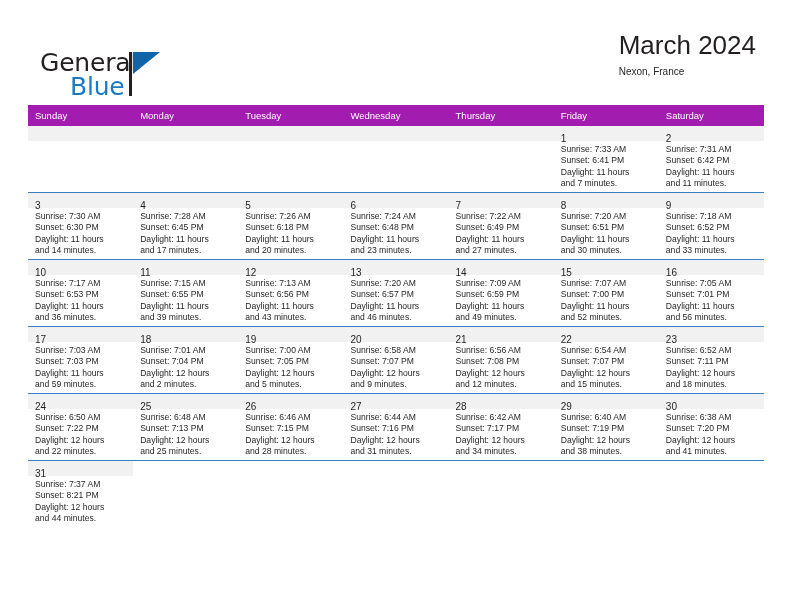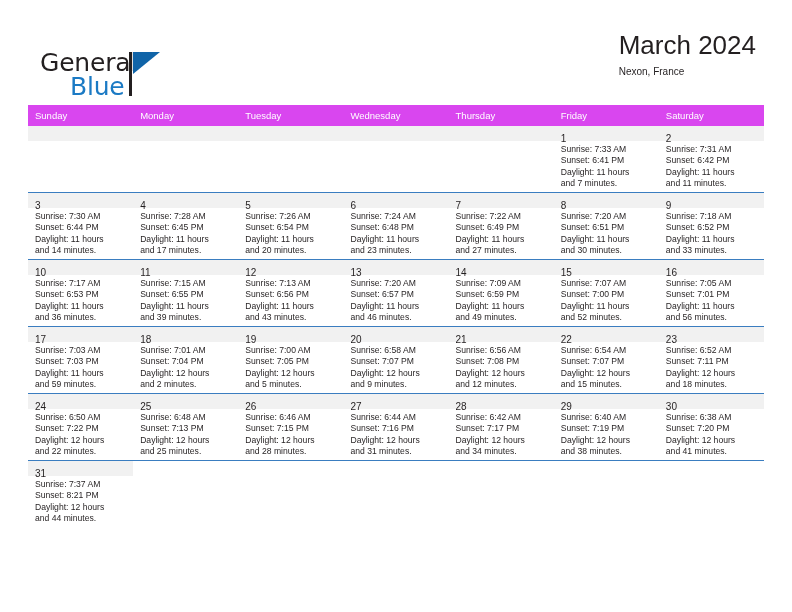--- a/index.html
+++ b/index.html
@@ -103,21 +103,21 @@
   .calendar {
     position: absolute;
     left: 28px;
     top: 105px;
     width: 736px;
     border-collapse: collapse;
     table-layout: fixed;
   }
 
   .calendar th {
-    background: #d946ef;
+    background: #a21caf;
     color: #ffffff;
     font-size: 9.5px;
     font-weight: normal;
     text-align: left;
     padding: 5px 0 5px 7px;
     height: 11px;
     border: none;
   }
 
   .calendar td {
@@ -247,21 +247,21 @@
               </div>
             </div>
           </td>
         </tr>
         <tr>
           <td>
             <div class="cell-inner">
               <div class="daynum-band"><span class="daynum">3</span></div>
               <div class="cell-body">
                 <div>Sunrise: 7:30 AM</div>
-                <div>Sunset: 6:44 PM</div>
+                <div>Sunset: 6:30 PM</div>
                 <div>Daylight: 11 hours</div>
                 <div>and 14 minutes.</div>
               </div>
             </div>
           </td>
           <td>
             <div class="cell-inner">
               <div class="daynum-band"><span class="daynum">4</span></div>
               <div class="cell-body">
                 <div>Sunrise: 7:28 AM</div>
@@ -269,21 +269,21 @@
                 <div>Daylight: 11 hours</div>
                 <div>and 17 minutes.</div>
               </div>
             </div>
           </td>
           <td>
             <div class="cell-inner">
               <div class="daynum-band"><span class="daynum">5</span></div>
               <div class="cell-body">
                 <div>Sunrise: 7:26 AM</div>
-                <div>Sunset: 6:54 PM</div>
+                <div>Sunset: 6:18 PM</div>
                 <div>Daylight: 11 hours</div>
                 <div>and 20 minutes.</div>
               </div>
             </div>
           </td>
           <td>
             <div class="cell-inner">
               <div class="daynum-band"><span class="daynum">6</span></div>
               <div class="cell-body">
                 <div>Sunrise: 7:24 AM</div>

